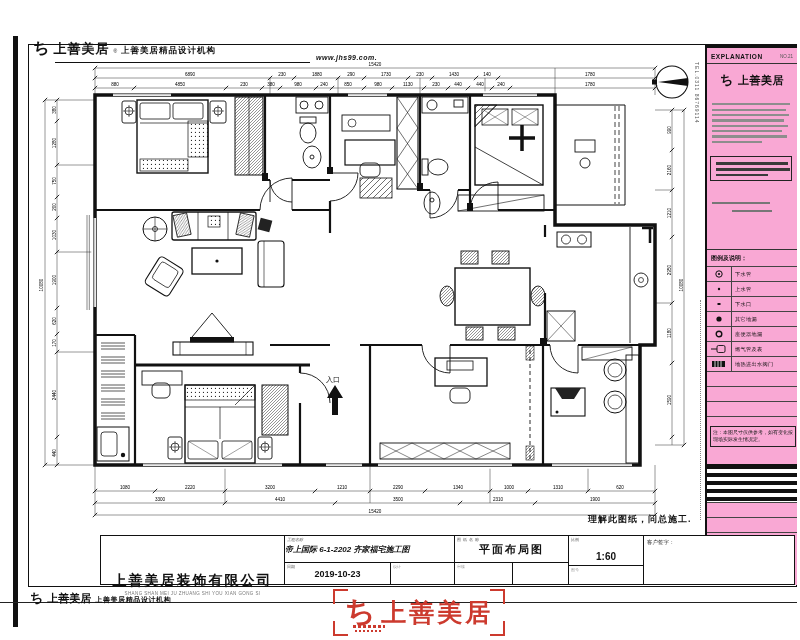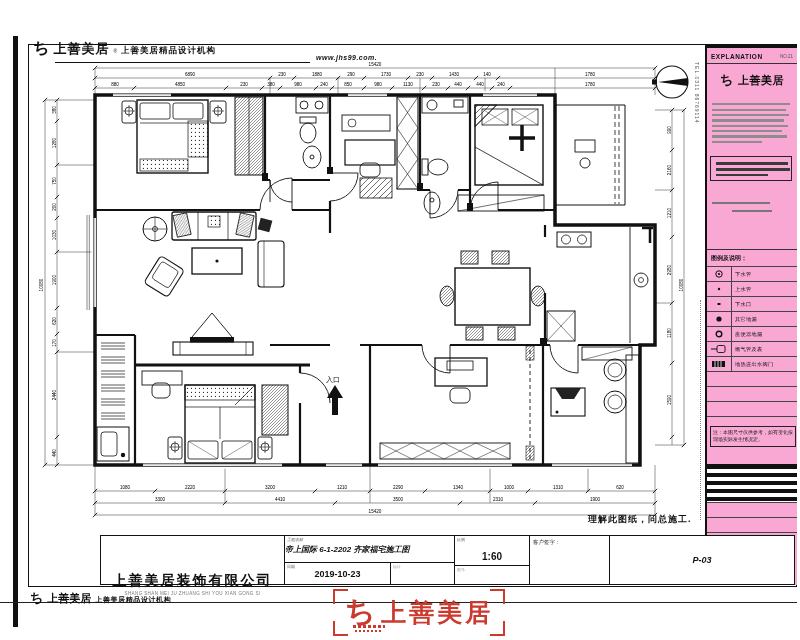--- a/index.html
+++ b/index.html
@@ -642,34 +642,43 @@
     <div class="bot">
       <div class="date">
         <span class="micro" style="left:2px;top:1px">日期</span>
         <span>2019-10-23</span>
       </div>
       <div class="sub">
           <span class="micro" style="left:2px;top:1px">设计</span>
         </div>
     </div>
   </div>
+  <div class="tb-cell" id="tb-name">
+    <div class="top">
+      <span class="micro" style="left:2px;top:1px;position:absolute">图纸名称</span>
+      <span>平面布局图</span>
+    </div>
+    <div class="bot">
+      <div class="b1">
+          <span class="micro" style="left:2px;top:1px">审核</span>
+        </div>
+      <div class="b2"></div>
+    </div>
+  </div>
   <div class="tb-cell" id="tb-scale">
     <div class="top">
       <span class="micro" style="left:2px;top:1px">比例</span>
       <span>1:60</span>
     </div>
     <div class="bot">
         <span class="micro" style="left:2px;top:1px">图号</span>
       </div>
   </div>
   <div class="tb-cell" id="tb-sign">
     <span class="lbl">客户签字：</span>
-  </div>
-  <div class="tb-cell" id="tb-no">
-    <span>P-03</span>
   </div>
 </div>
 
 <div class="abs" id="foot-rule"></div>
 <div class="abs" id="foot-logo">
   <span class="glyph">ち</span>
   <span class="bn">上善美居</span>
   <span class="org">上善美居精品设计机构</span>
 </div>
 <div class="abs" id="stamp">

